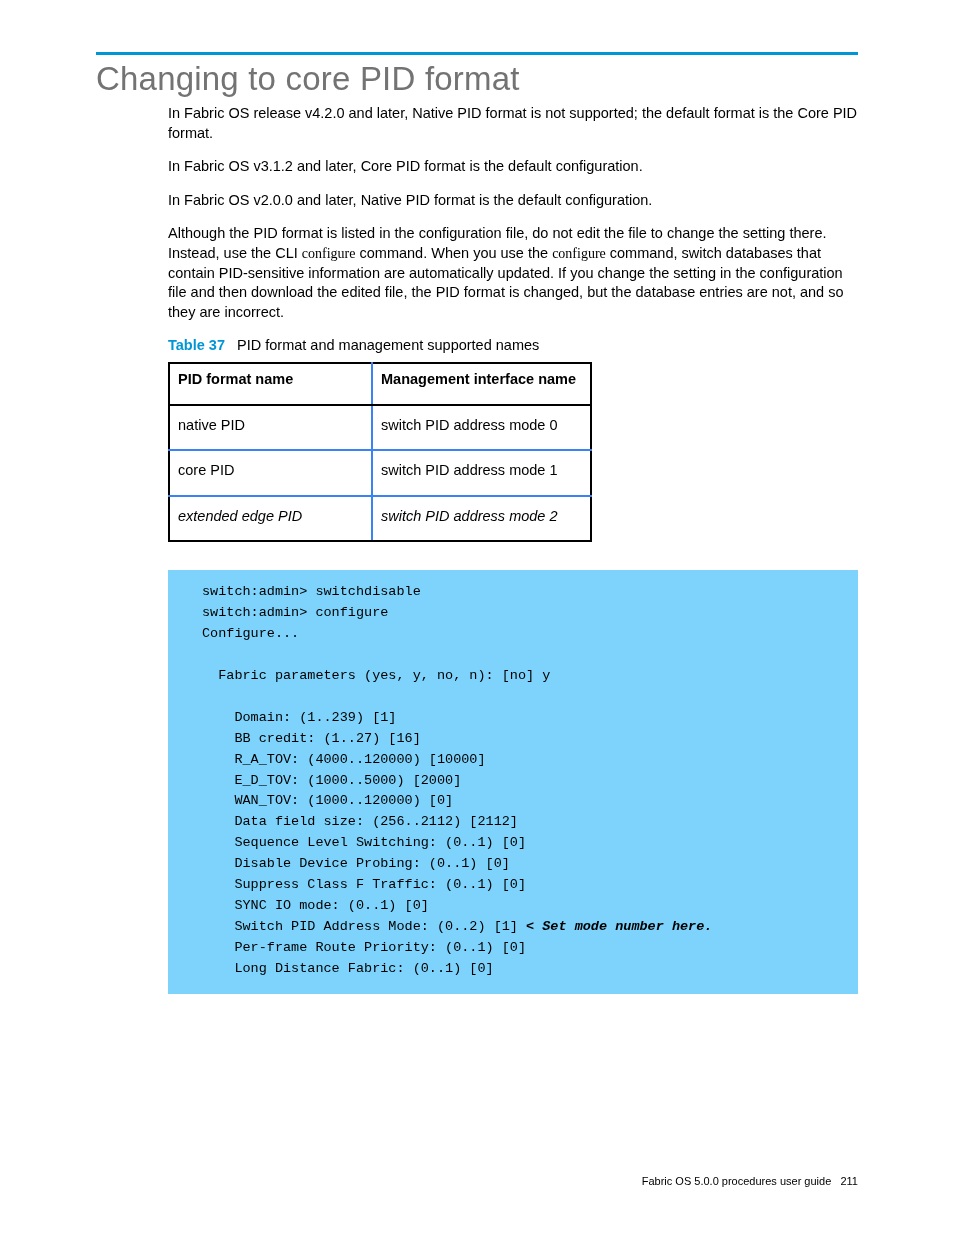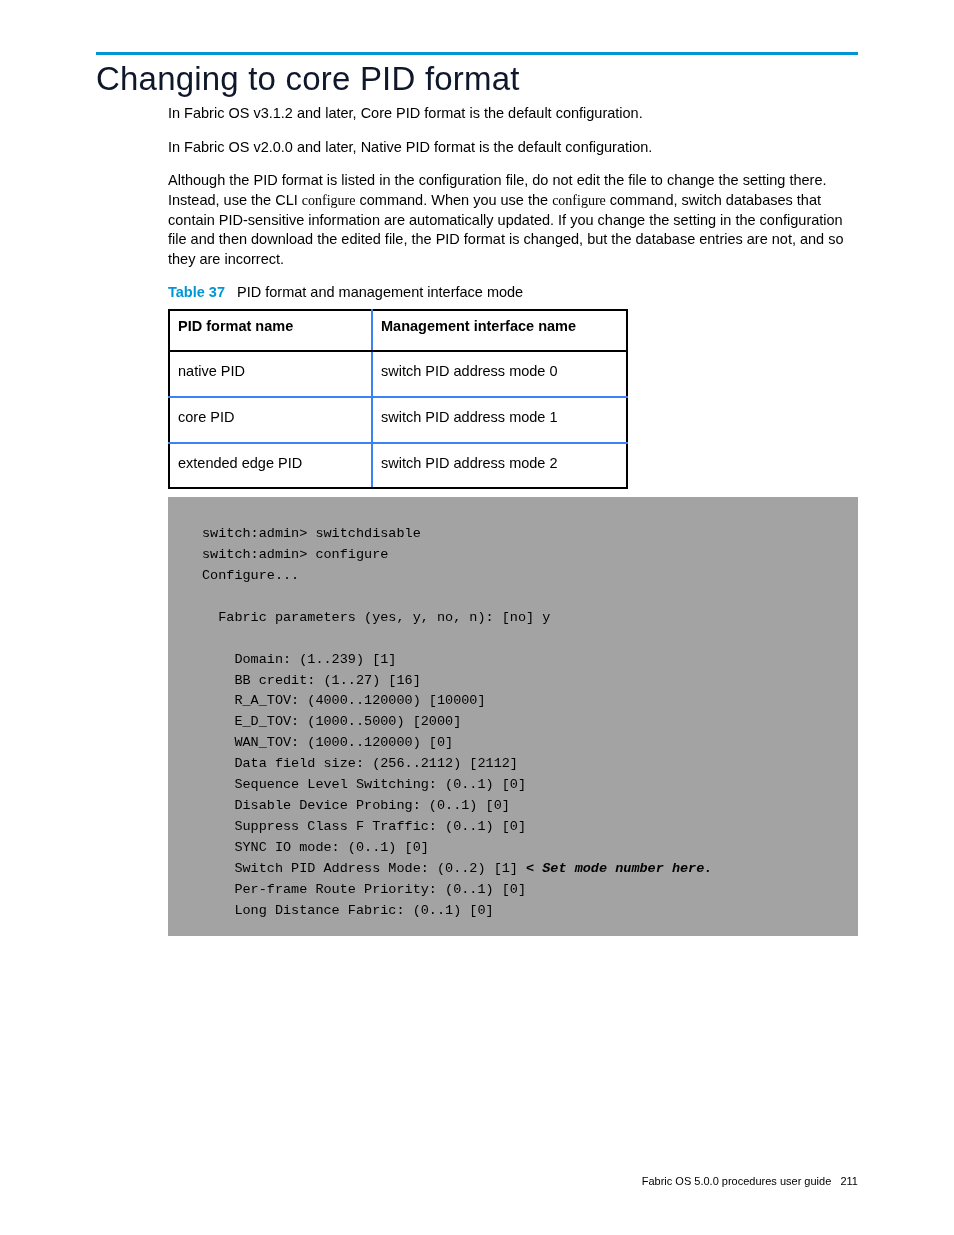--- a/index.html
+++ b/index.html
@@ -22,99 +22,100 @@
     border-top: 3px solid #0096d6;
   }
   .content {
     position: absolute;
     left: 96px;
     right: 96px;
     top: 60px;
   }
   h1 {
     font-weight: 300;
-    color: #0f172a;
+    color: #737373;
     font-size: 33px;
     margin: 0 0 6px 0;
     letter-spacing: 0.2px;
   }
   .body {
     margin-left: 72px;
     font-size: 14.5px;
     line-height: 1.35;
     color: #000;
   }
   .body p { margin: 0 0 14px 0; }
   .mono { font-family: Liberation Serif, serif; font-size: 14px; margin-top: 36px; }
   .link { color: #0096d6; }
   .caption { margin: 6px 0 6px 0; font-size: 14.5px; }
   .caption .label { color: #0096d6; font-weight: 600; }
   table {
     border-collapse: collapse;
-    width: 460px;
-    margin-bottom: 8px;
+    width: 424px;
+    margin-bottom: 28px;
   }
   table th, table td {
     border: 2px solid #3b82f6;
     text-align: left;
     font-weight: 300;
     font-size: 14.5px;
   }
   table thead th {
     border-top: 2.5px solid #000;
     border-bottom: 2px solid #000;
     font-weight: 600;
     padding: 6px 8px 14px 8px;
   }
   table thead th:first-child { border-left: 2.5px solid #000; }
   table thead th + th { border-left: 2px solid #8b5cf6; }
   table thead th:last-child { border-right: 2.5px solid #000; }
   table tbody td { padding: 10px 8px 14px 8px; }
-  table tbody tr:last-child td { border-bottom: 2.5px solid #000; }
+  table tbody tr:last-child td { border-bottom: 2.5px solid #000; font-style: italic; }
   table tbody td:first-child { border-left: 2.5px solid #000; }
   table tbody td:last-child { border-right: 2.5px solid #000; }
   th:first-child, td:first-child { width: 185px; }
 
   .codeblock {
-    background: #a3a3a3;
+    background: #7dd3fc;
     font-family: "Courier New", Courier, monospace;
     font-size: 13.5px;
     line-height: 1.55;
     white-space: pre;
-    padding: 27px 10px 14px 34px;
+    padding: 12px 10px 14px 34px;
     margin-top: 4px;
   }
   .bi { font-weight: bold; font-style: italic; }
 
   .footer {
     position: absolute;
     right: 96px;
     bottom: 48px;
     font-size: 11px;
   }
 </style>
 </head>
 <body>
 
 <div class="rule"></div>
 
 <div class="content">
   <h1>Changing to core PID format</h1>
 
   <div class="body">
+    <p>In Fabric OS release v4.2.0 and later, Native PID format is not supported; the default format is the Core PID format.</p>
     <p>In Fabric OS v3.1.2 and later, Core PID format is the default configuration.</p>
     <p>In Fabric OS v2.0.0 and later, Native PID format is the default configuration.</p>
 
     <p>
       <span>Although the PID format is listed in the configuration file, do not edit the file to change the setting there. Instead, use the CLI </span><span class="mono">configure</span><span> command. When you use the </span><span class="mono">configure</span><span> command, switch databases that contain PID-sensitive information are automatically updated. If you change the setting in the configuration file and then download the edited file, the PID format is changed, but the database entries are not, and so they are incorrect.</span>
     </p>
 
 
     <div class="caption">
-      <span class="label">Table 37</span>&nbsp;&nbsp;&nbsp;<span>PID format and management interface mode</span>
+      <span class="label">Table 37</span>&nbsp;&nbsp;&nbsp;<span>PID format and management supported names</span>
     </div>
 
     <table>
       <thead>
         <tr>
           <th>PID format name</th>
           <th>Management interface name</th>
         </tr>
       </thead>
       <tbody>

